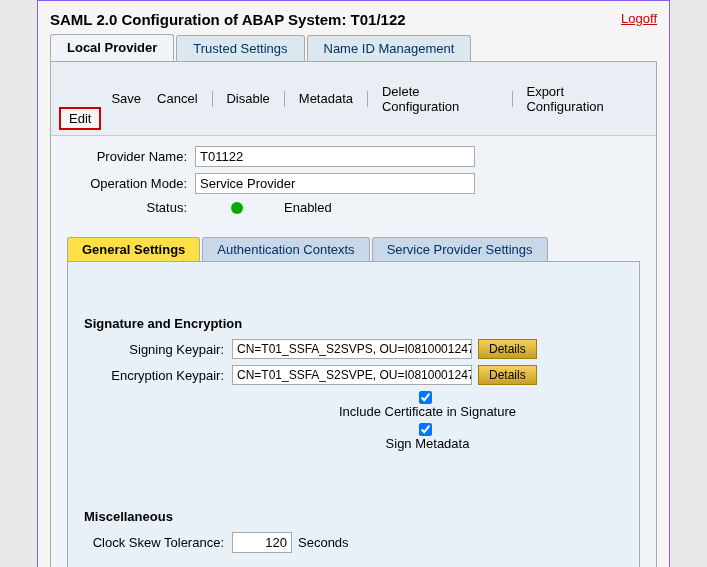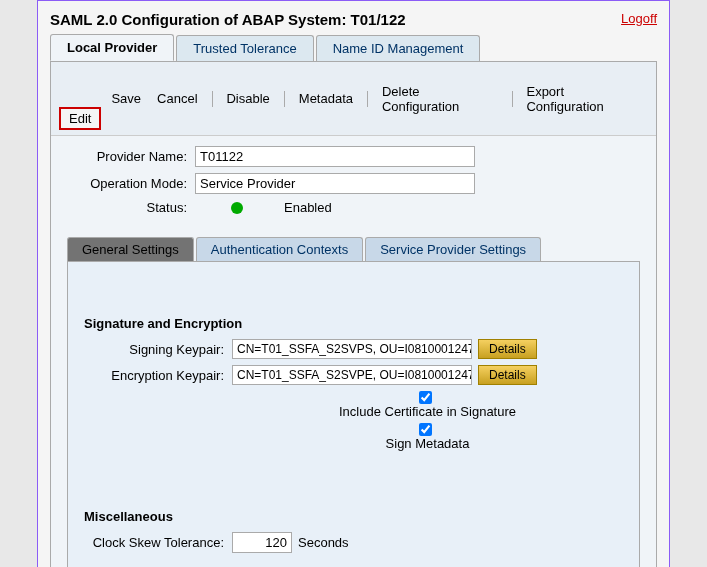--- a/index.html
+++ b/index.html
@@ -153,22 +153,22 @@
       border: 1px solid #aaa;
       border-bottom: none;
       background: #c8d8e8;
       cursor: pointer;
       font-size: 13px;
       color: #003366;
       margin-right: 2px;
       border-radius: 3px 3px 0 0;
     }
     .inner-tab.active {
-      background: #737373;
-      font-weight: normal;
+      background: #fde047;
+      font-weight: bold;
       color: #000;
     }
     
     .inner-content {
       margin: 0 16px 10px 16px;
       background: #e8f0f8;
       border: 1px solid #aaa;
       padding: 14px 16px 14px 16px;
     }
     .section-title {
@@ -246,21 +246,21 @@
   </style>
 </head>
 <body>
 
 <div class="main-window">
   <div class="window-title">SAML 2.0 Configuration of ABAP System: T01/122</div>
   <span class="logoff-link">Logoff</span>
 
   <div class="tabs-row">
     <div class="tab active">Local Provider</div>
-    <div class="tab">Trusted Tolerance</div>
+    <div class="tab">Trusted Settings</div>
     <div class="tab">Name ID Management</div>
   </div>
 
   <div class="content-panel">
 
     <div class="toolbar">
       <button class="toolbar-btn">Edit</button>
       <span class="toolbar-link">Save</span>
       <span class="toolbar-link">Cancel</span>
       <div class="toolbar-separator"></div>

